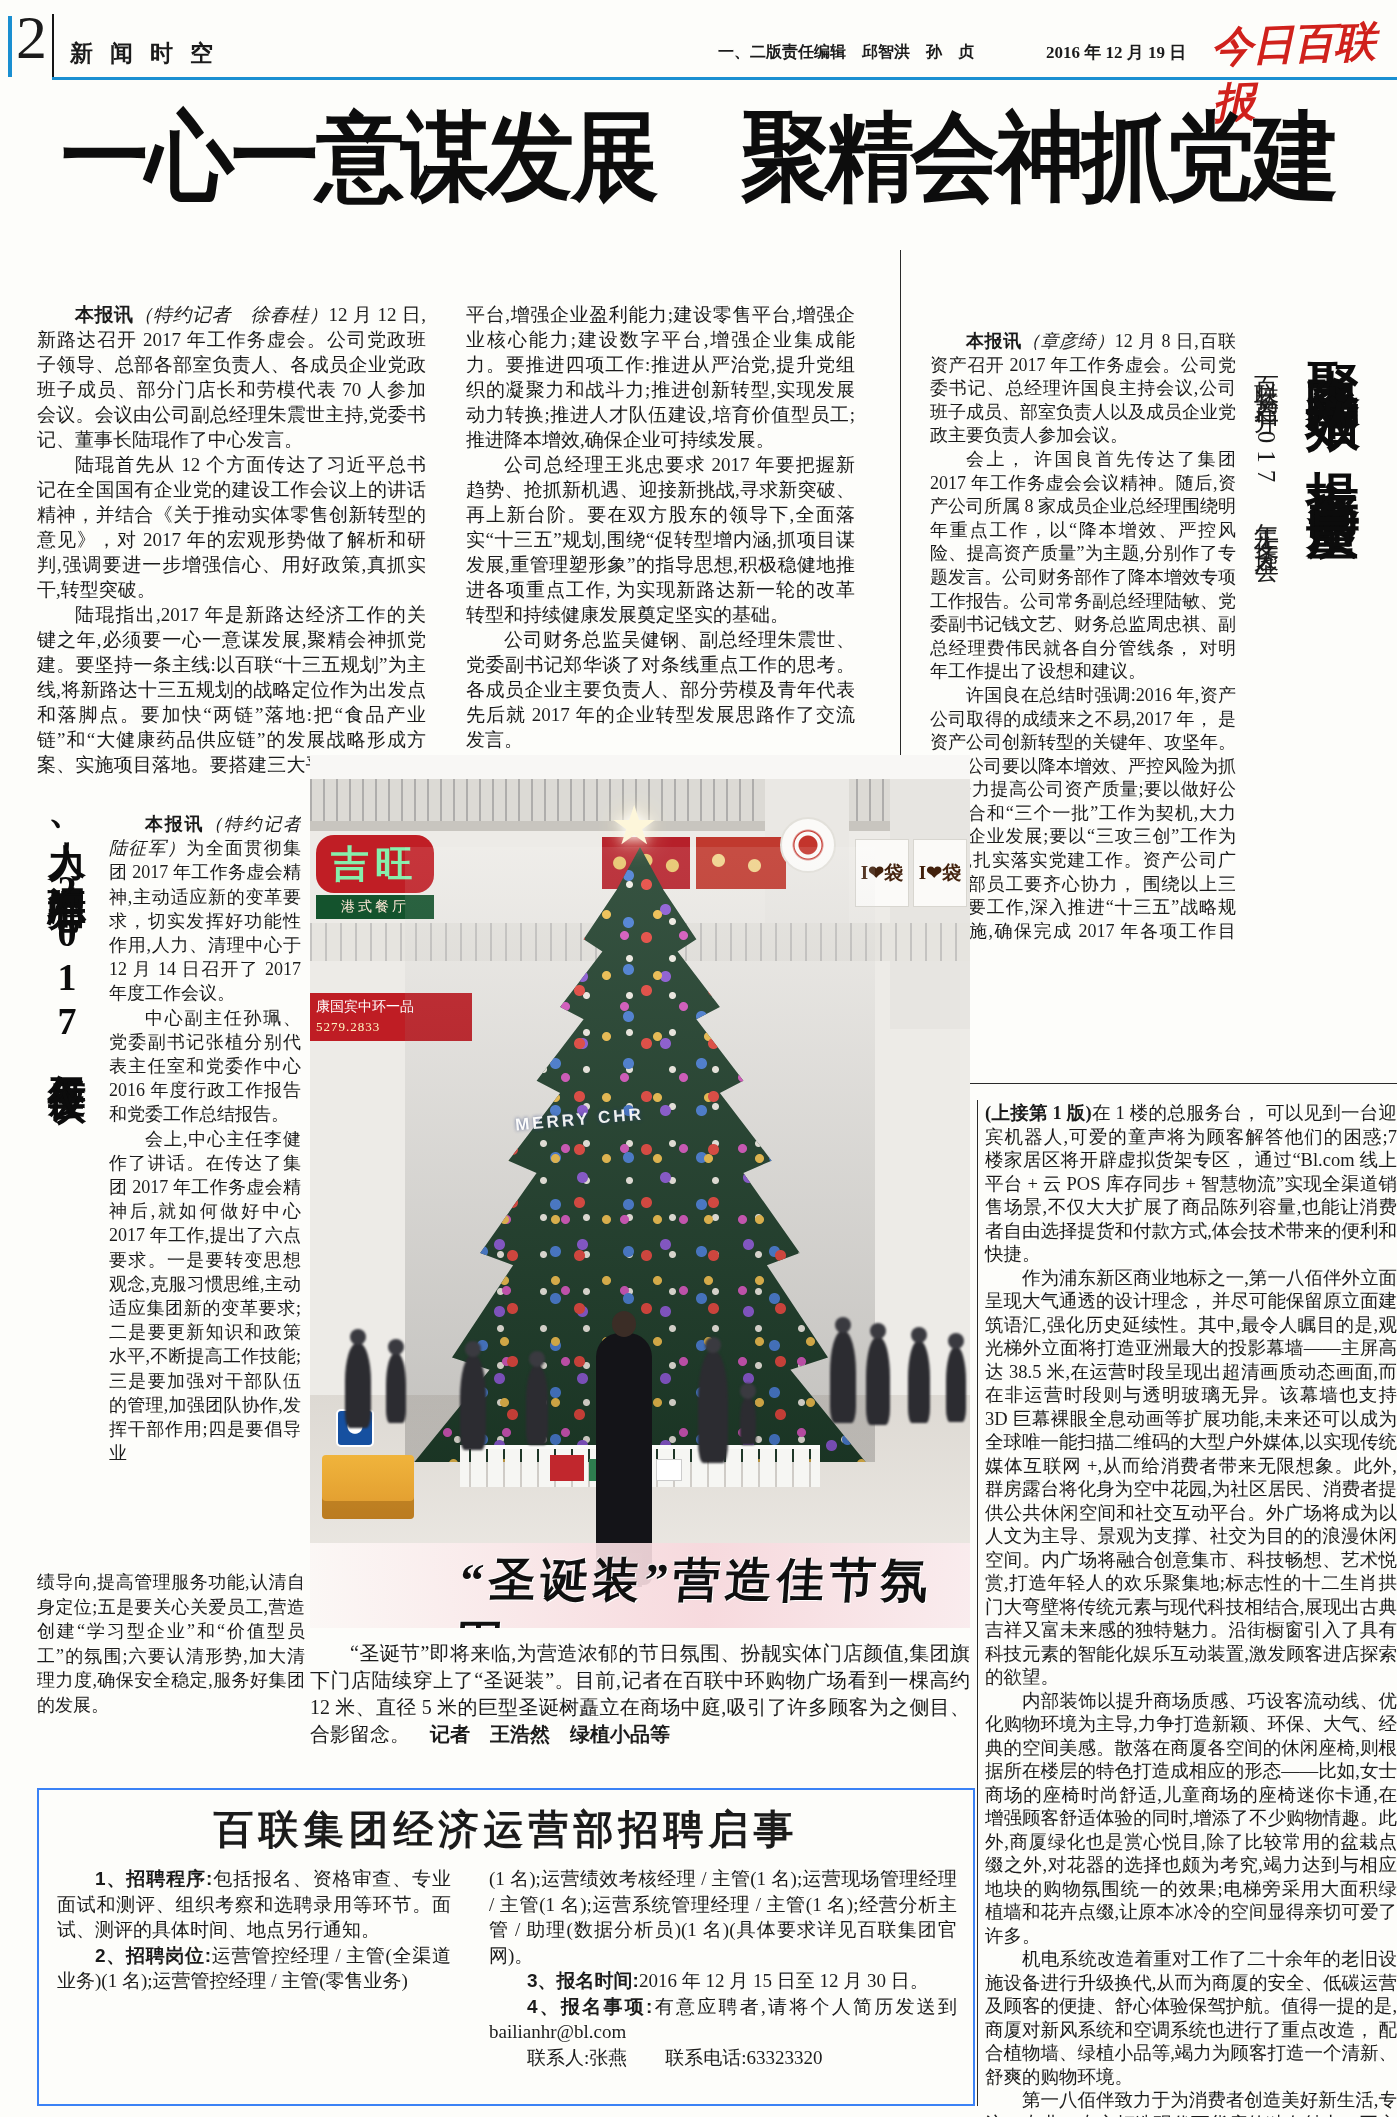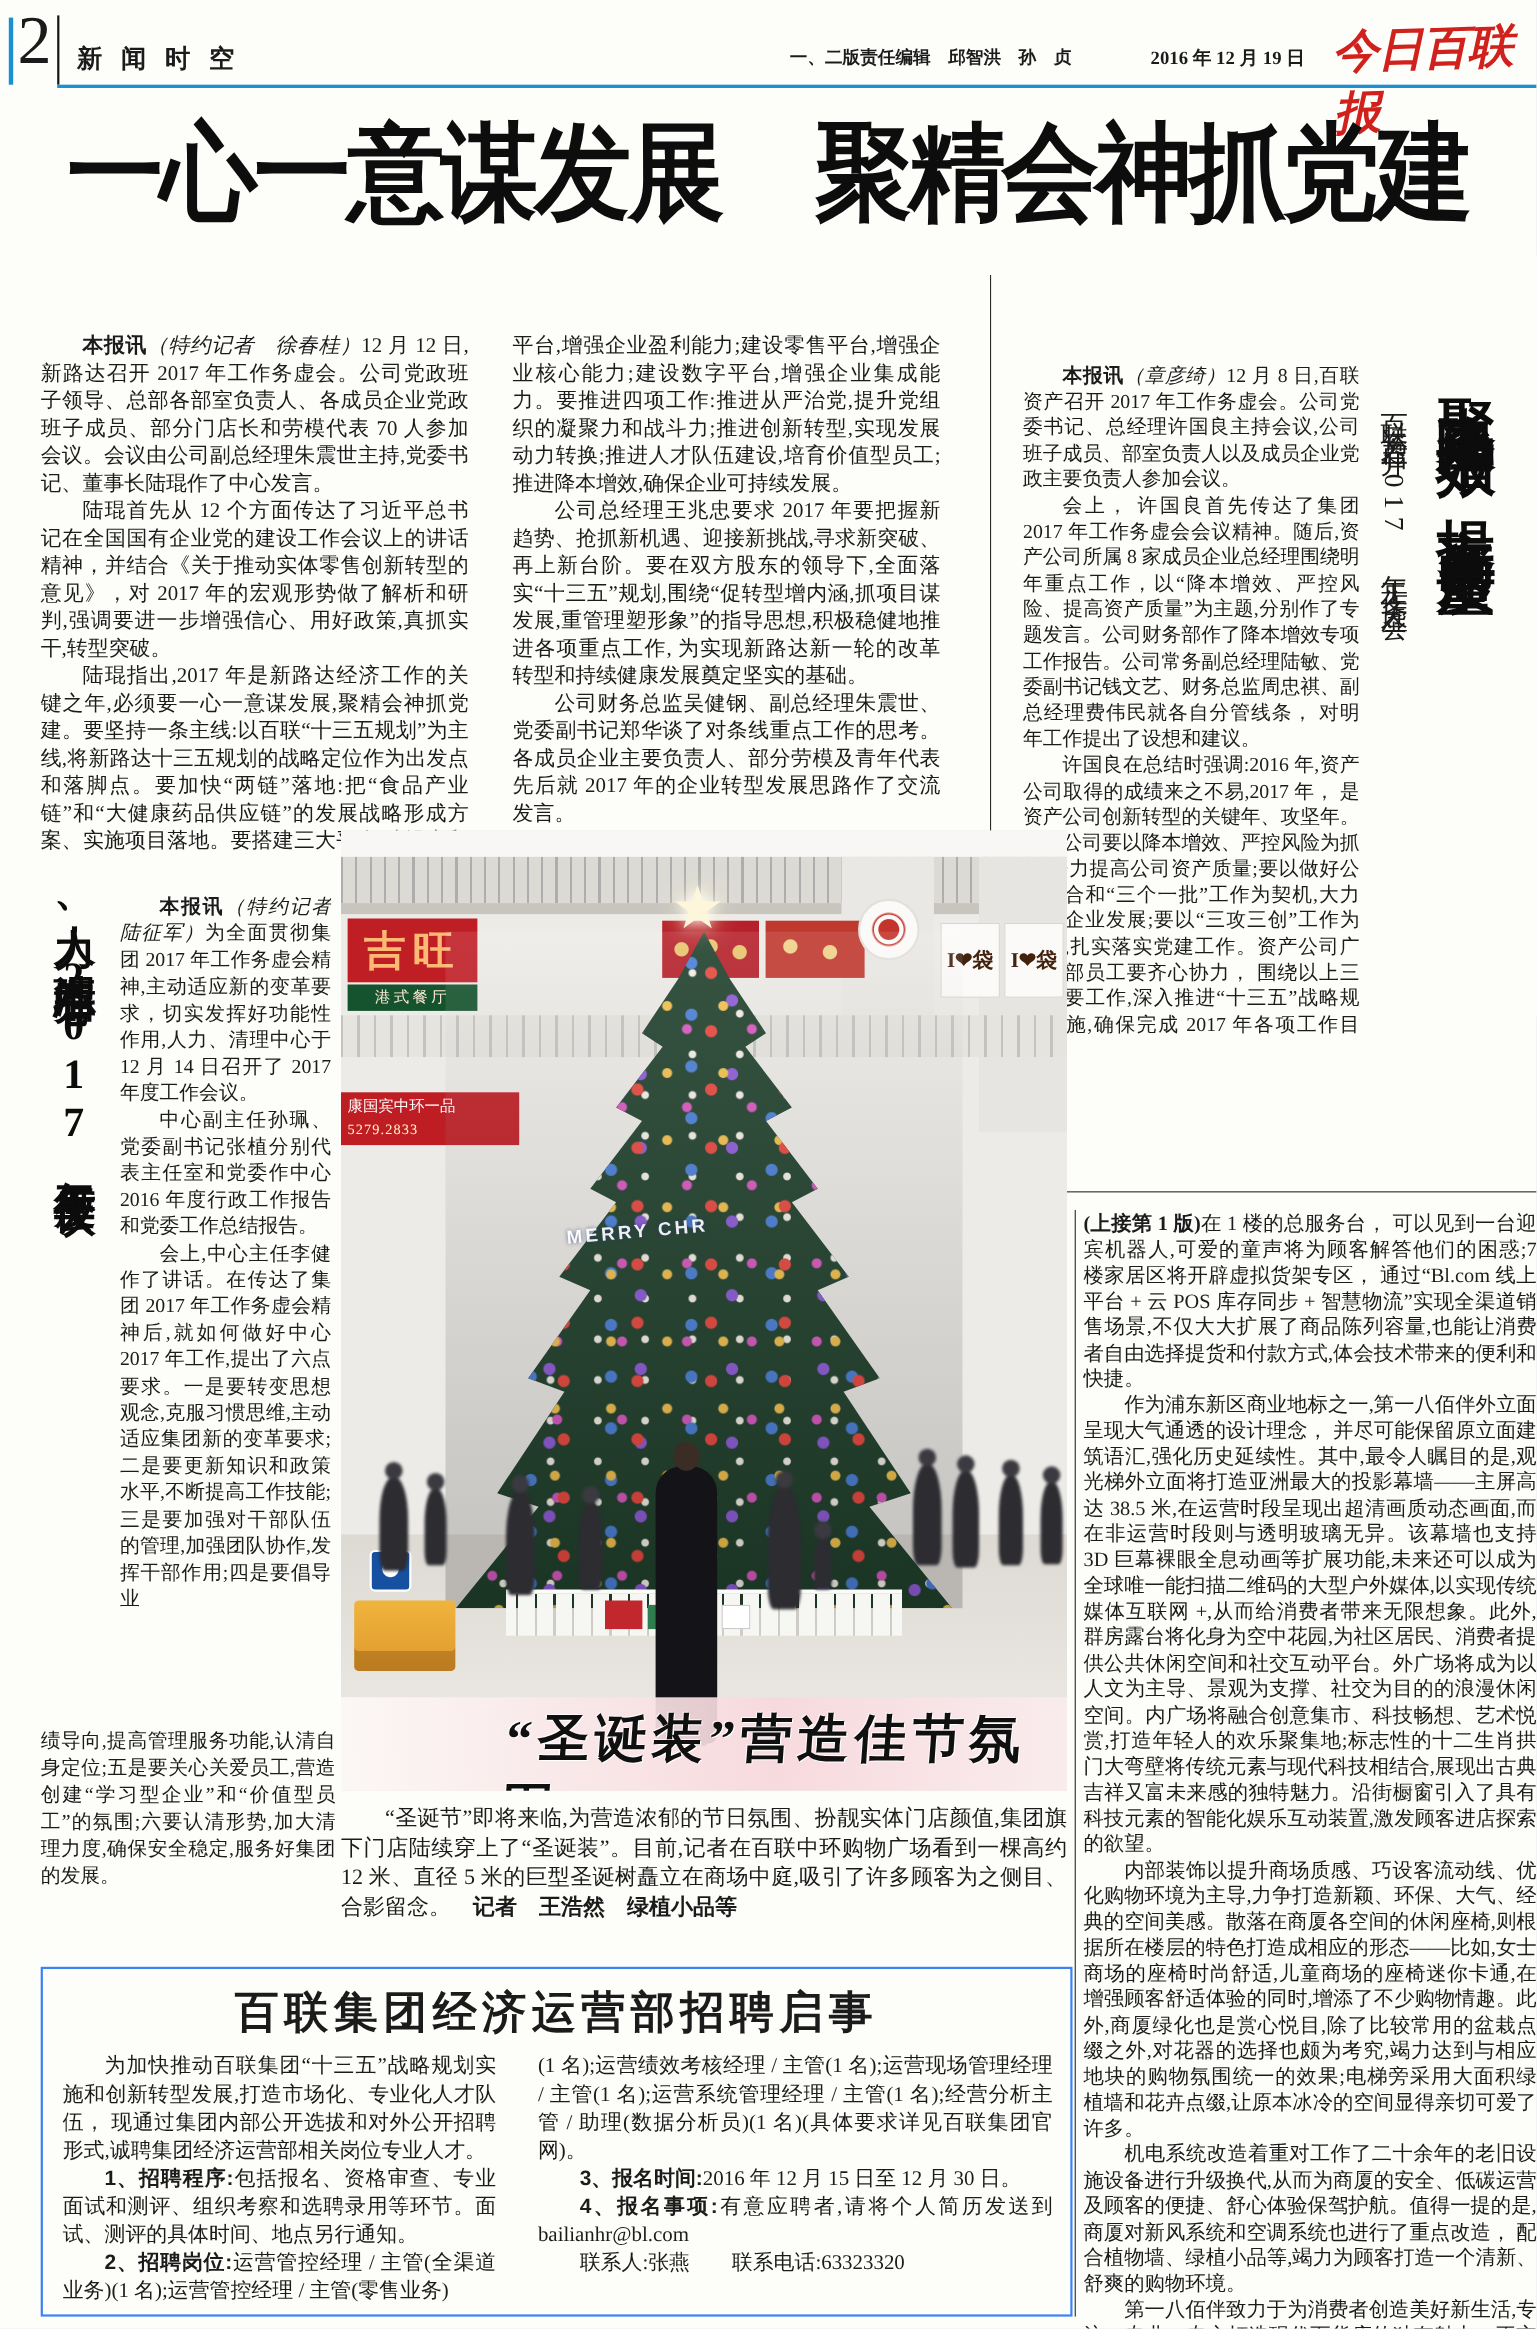--- a/index.html
+++ b/index.html
@@ -46,22 +46,22 @@
   .story3-tail{left:37px;top:1570px;width:268px;font-size:18px;line-height:24.5px;}
   
   .photo{left:310px;top:755px;width:660px;height:873px;background:#edebe7;overflow:hidden;}
   .ph{position:absolute;}
   .ceiling{left:0;top:0;width:660px;height:24px;background:#f8f7f5;}
   .balcony{left:0;top:24px;width:660px;height:42px;background:#dcdad5;
      background-image:repeating-linear-gradient(90deg,rgba(90,90,95,.35) 0 2px,transparent 2px 13px);}
   .balcony2{left:0;top:168px;width:660px;height:38px;background:#e6e4df;
      background-image:repeating-linear-gradient(90deg,rgba(110,110,115,.28) 0 2px,transparent 2px 15px);}
   .midband{left:0;top:66px;width:660px;height:10px;background:#c8c5bf;}
-  .sign-jiwang{left:6px;top:80px;width:118px;height:58px;background:#c01e25;color:#fdba74;
-     display:flex;align-items:center;justify-content:center;font-size:38px;font-weight:900;letter-spacing:6px;}
+  .sign-jiwang{left:6px;top:80px;width:118px;height:58px;background:#c01e25;color:#86efac;
+     display:flex;align-items:center;justify-content:center;font-size:38px;font-weight:900;letter-spacing:6px;border-radius:18px;}
   .sign-gangshi{left:6px;top:140px;width:118px;height:24px;background:#14532d;color:#ffe9d8;
      display:flex;align-items:center;justify-content:center;font-size:14px;letter-spacing:3px;}
   .sign-r1{left:292px;top:82px;width:88px;height:52px;background:#b6202a;
      background-image:radial-gradient(circle at 20% 50%,#e8c56b 6px,transparent 7px),
                       radial-gradient(circle at 50% 45%,#e8c56b 6px,transparent 7px),
                       radial-gradient(circle at 80% 55%,#e8c56b 6px,transparent 7px);}
   .sign-r2{left:386px;top:82px;width:90px;height:52px;background:#c0392e;
      background-image:radial-gradient(circle at 25% 45%,#f0d28a 6px,transparent 7px),
                       radial-gradient(circle at 65% 55%,#f0d28a 6px,transparent 7px);}
   .pillar1{left:455px;top:24px;width:84px;height:150px;background:#eae8e4;}
@@ -224,21 +224,20 @@
   </div>
 
   <div class="abs photo-caption">
     <p class="indent"><span>“圣诞节”即将来临,为营造浓郁的节日氛围、扮靓实体门店颜值,集团旗下门店陆续穿上了“圣诞装”。目前,记者在百联中环购物广场看到一棵高约 12 米、直径 5 米的巨型圣诞树矗立在商场中庭,吸引了许多顾客为之侧目、合影留念。</span>　<span class="credit">记者　王浩然　绿植小品等</span></p>
   </div>
 
   <section class="abs recruit">
     <h3 class="recruit-title">百联集团经济运营部招聘启事</h3>
     <div class="recruit-cols">
       <div class="rc-left">
-        <p class="indent">为加快推动百联集团“十三五”战略规划实施和创新转型发展,打造市场化、专业化人才队伍， 现通过集团内部公开选拔和对外公开招聘形式,诚聘集团经济运营部相关岗位专业人才。</p>
         <p class="indent"><b class="lb">1、招聘程序:</b><span>包括报名、资格审查、专业面试和测评、组织考察和选聘录用等环节。面试、测评的具体时间、地点另行通知。</span></p>
         <p class="indent"><b class="lb">2、招聘岗位:</b><span>运营管控经理 / 主管(全渠道业务)(1 名);运营管控经理 / 主管(零售业务)</span></p>
       </div>
       <div class="rc-right">
         <p>(1 名);运营绩效考核经理 / 主管(1 名);运营现场管理经理 / 主管(1 名);运营系统管理经理 / 主管(1 名);经营分析主管 / 助理(数据分析员)(1 名)(具体要求详见百联集团官网)。</p>
         <p class="indent"><b class="lb">3、报名时间:</b><span>2016 年 12 月 15 日至 12 月 30 日。</span></p>
         <p class="indent"><b class="lb">4、报名事项:</b><span>有意应聘者,请将个人简历发送到 bailianhr@bl.com</span></p>
         <p class="indent">联系人:张燕　　联系电话:63323320</p>
       </div>
     </div>

